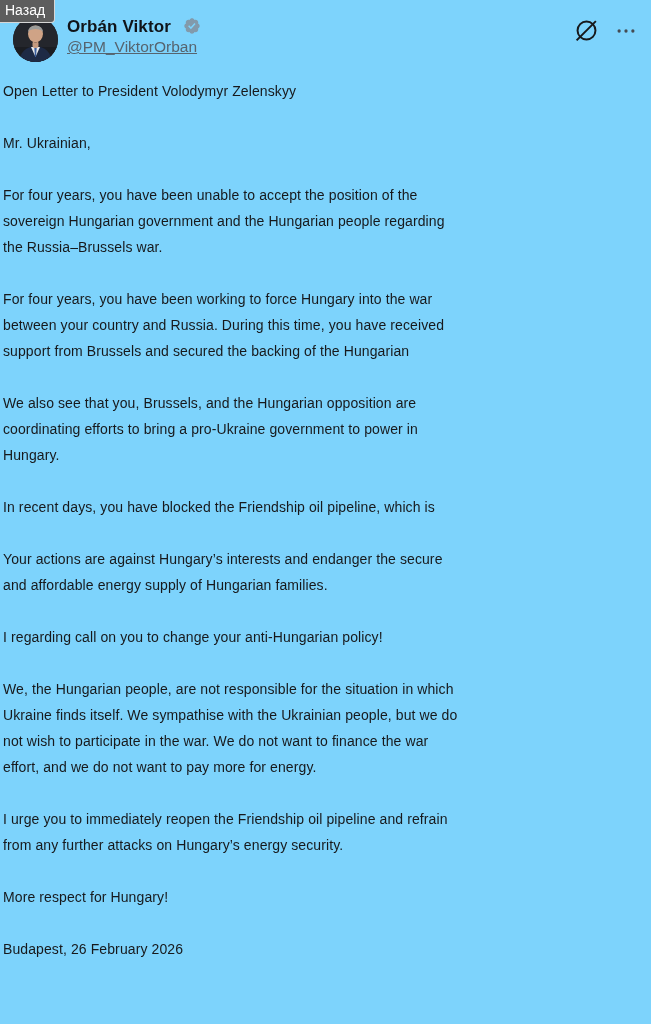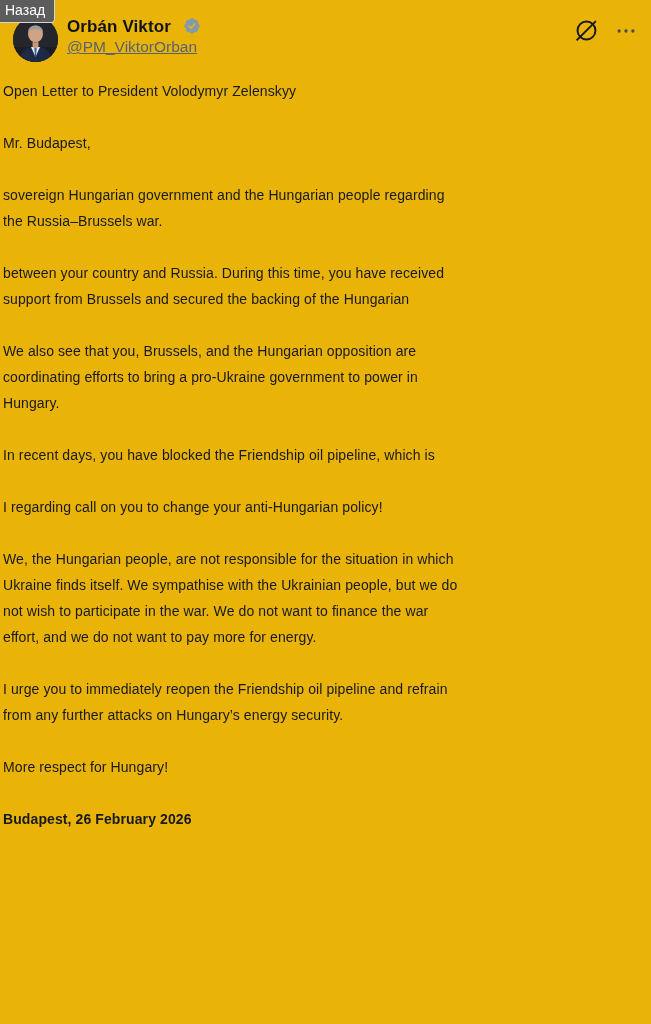--- a/index.html
+++ b/index.html
@@ -1,20 +1,20 @@
 <!DOCTYPE html>
 <html><head>
 <meta charset="utf-8">
 <style>
   * { margin:0; padding:0; box-sizing:border-box; }
   html,body { background:#e8e8e8; }
   .screen {
     position:relative;
     width:651px; height:1024px;
-    background:#eab308;
+    background:#7dd3fc;
     overflow:hidden;
     font-family:"Liberation Sans", sans-serif;
     color:#17191c;
   }
   
   .back-tooltip {
     position:absolute; left:0; top:0;
     background:#5d5d5d;
     color:#ffffff;
     font-size:14px; font-weight:500;
@@ -41,21 +41,21 @@
   .header-actions { position:absolute; right:12px; top:16px; display:flex; align-items:center; gap:14px; }
   .grok-btn { width:26px; height:26px; cursor:pointer; display:flex; align-items:center; justify-content:center; }
   .more-btn { width:26px; height:26px; cursor:pointer; display:flex; align-items:center; justify-content:center; margin-top:2px; }
   
   .tweet-body {
     position:absolute; left:3px; top:78px; right:16px;
     font-size:14px; line-height:26px; color:#17191c;
     letter-spacing:.1px;
   }
   .para { margin-bottom:26px; }
-  .para:last-child { margin-bottom:0;font-weight:bold; }
+  .para:last-child { margin-bottom:0; }
 </style>
 </head>
 <body>
 
 <div class="screen">
 
   <div class="back-tooltip">Назад</div>
 
   <div class="header">
 
@@ -104,37 +104,43 @@
         </svg>
       </div>
     </div>
   </div>
 
   <div class="tweet-body" id="tweet-body">
       <div class="para">
         <div class="line">Open Letter to President Volodymyr Zelenskyy</div>
       </div>
       <div class="para">
-        <div class="line">Mr. Budapest,</div>
+        <div class="line">Mr. Ukrainian,</div>
       </div>
       <div class="para">
+        <div class="line">For four years, you have been unable to accept the position of the</div>
         <div class="line">sovereign Hungarian government and the Hungarian people regarding</div>
         <div class="line">the Russia–Brussels war.</div>
       </div>
       <div class="para">
+        <div class="line">For four years, you have been working to force Hungary into the war</div>
         <div class="line">between your country and Russia. During this time, you have received</div>
         <div class="line">support from Brussels and secured the backing of the Hungarian</div>
       </div>
       <div class="para">
         <div class="line">We also see that you, Brussels, and the Hungarian opposition are</div>
         <div class="line">coordinating efforts to bring a pro-Ukraine government to power in</div>
         <div class="line">Hungary.</div>
       </div>
       <div class="para">
         <div class="line">In recent days, you have blocked the Friendship oil pipeline, which is</div>
+      </div>
+      <div class="para">
+        <div class="line">Your actions are against Hungary’s interests and endanger the secure</div>
+        <div class="line">and affordable energy supply of Hungarian families.</div>
       </div>
       <div class="para">
         <div class="line">I regarding call on you to change your anti-Hungarian policy!</div>
       </div>
       <div class="para">
         <div class="line">We, the Hungarian people, are not responsible for the situation in which</div>
         <div class="line">Ukraine finds itself. We sympathise with the Ukrainian people, but we do</div>
         <div class="line">not wish to participate in the war. We do not want to finance the war</div>
         <div class="line">effort, and we do not want to pay more for energy.</div>
       </div>

